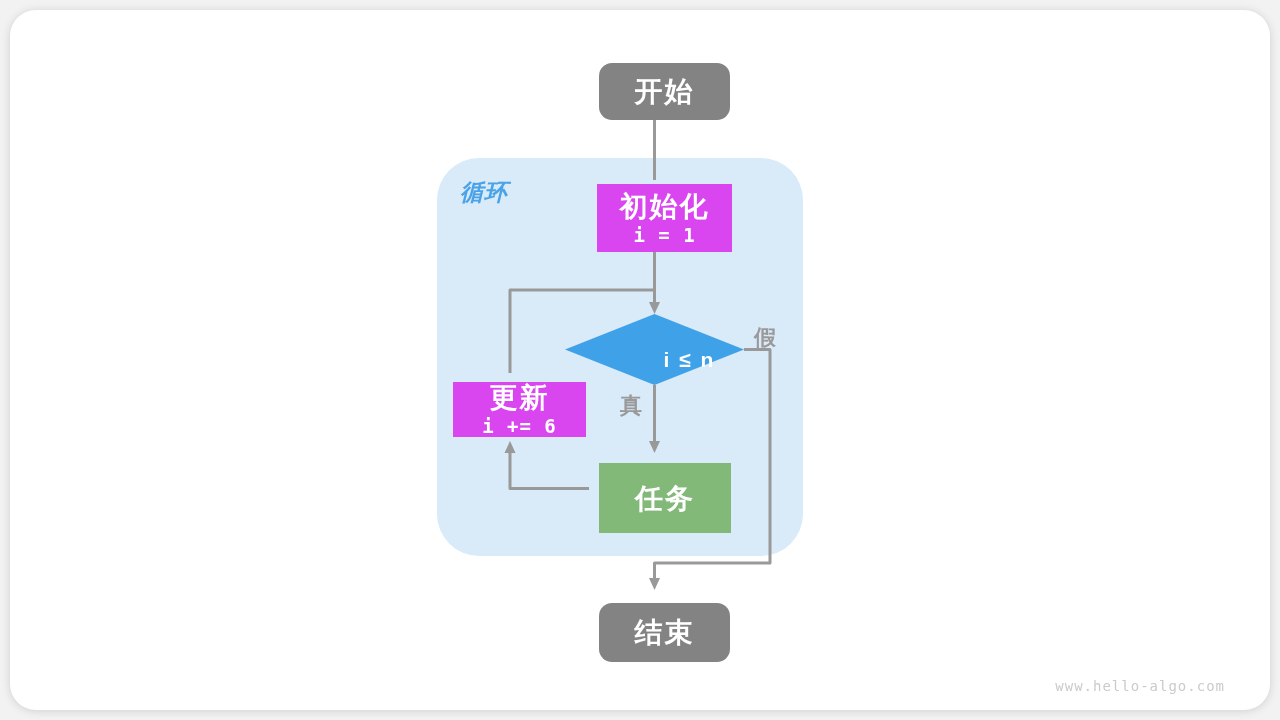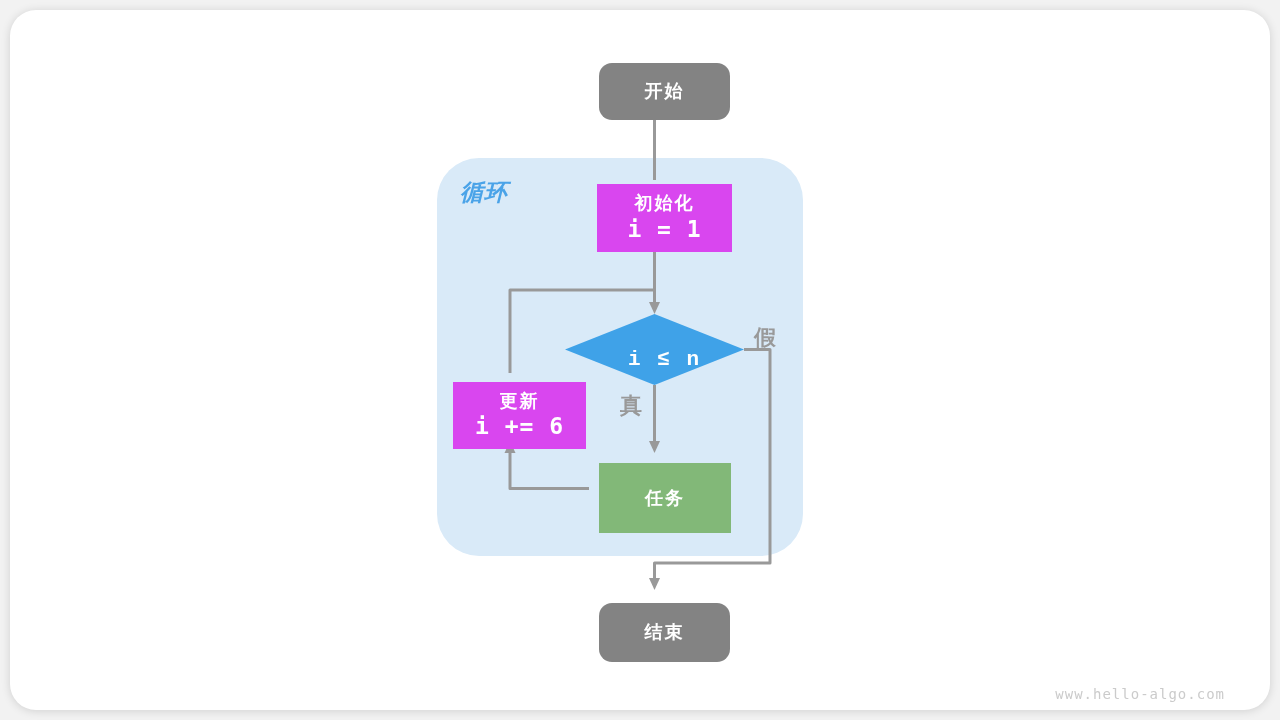--- a/index.html
+++ b/index.html
@@ -53,54 +53,54 @@
   
   .node {
     display: flex;
     flex-direction: column;
     align-items: center;
     justify-content: center;
     color: #ffffff;
     text-align: center;
     line-height: 1.25;
   }
-  .node .cjk  { font-size: 18px; font-weight: 600; letter-spacing: 2px; }
+  .node .cjk  { font-size: 28px; font-weight: 600; letter-spacing: 2px; }
   .node .code {
     font-family: "DejaVu Sans Mono", "Liberation Mono", monospace;
-    font-size: 23px; font-weight: 700; letter-spacing: 1px;
+    font-size: 19px; font-weight: 700; letter-spacing: 1px;
   }
   .terminal { background: #838383; border-radius: 13px; }
   .process  { background: #d946ef; }
   .task     { background: #82b878; }
 
   .node-start { left: 589px; top: 53px;  width: 131px; height: 57px; }
   .node-init  { left: 587px; top: 174px; width: 135px; height: 68px; }
-  .node-update{ left: 443px; top: 372px; width: 133px; height: 67px; }
+  .node-update{ left: 443px; top: 372px; width: 133px; height: 55px; }
   .node-task  { left: 589px; top: 453px; width: 132px; height: 70px; }
   .node-end   { left: 589px; top: 593px; width: 131px; height: 59px; }
 
   .cond-label {
-    left: 565px; top: 314px;
+    left: 590px; top: 314px;
     width: 179px; height: 71px;
     display: flex; align-items: center; justify-content: center;
     color: #ffffff;
-    font-family: Liberation Mono, monospace;
+    font-family: Liberation Sans, sans-serif;
     font-size: 21px; font-weight: 700; letter-spacing: 2px;
   }
 
   .edge-label {
     color: #999999;
     font-size: 22px;
     font-weight: 700;
   }
   .edge-label-false { left: 744px; top: 313px; }
   .edge-label-true  { left: 610px; top: 381px; }
 
   .watermark {
-    right: 45px; bottom: 8px;
+    right: 45px; bottom: 16px;
     color: #cbcbcb;
     font-family: "DejaVu Sans Mono", "Liberation Mono", monospace;
     font-size: 14px;
     letter-spacing: 1px;
   }
 </style>
 </head>
 <body>
 
 <div class="card">

